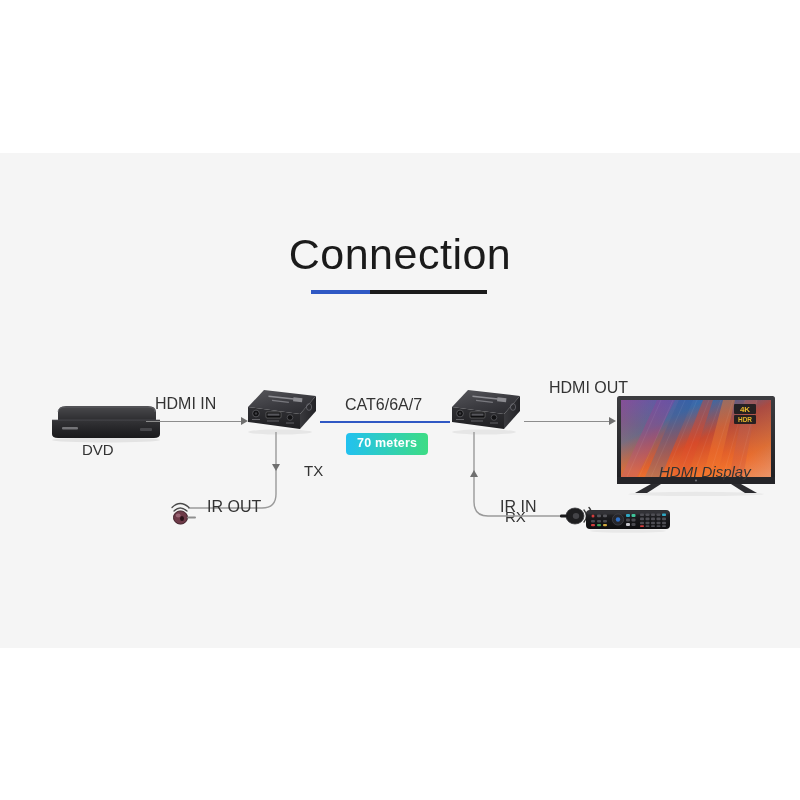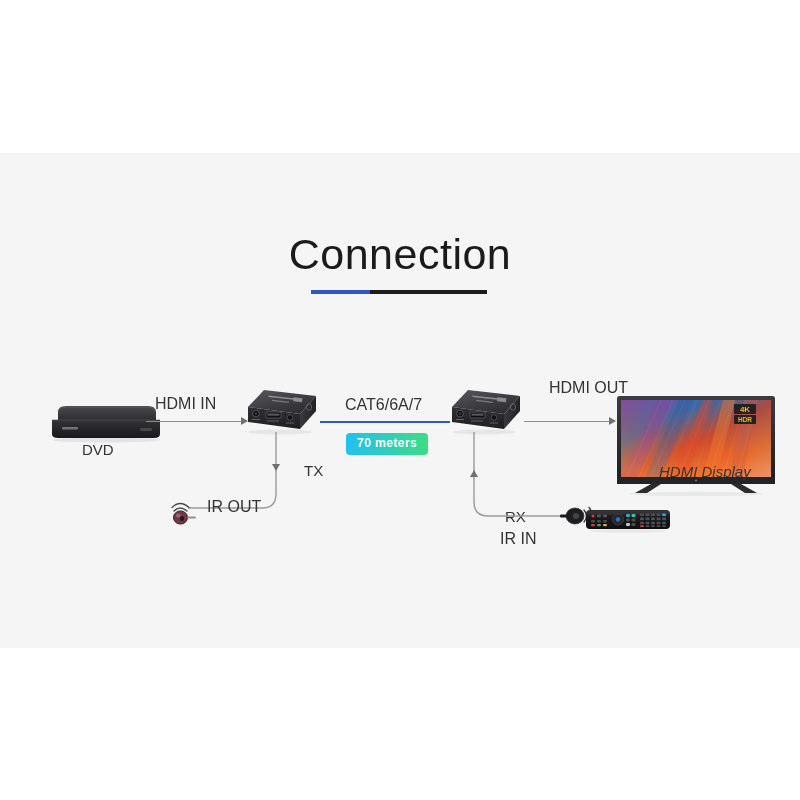--- a/index.html
+++ b/index.html
@@ -340,21 +340,21 @@
 
       <rect x="21" y="20.4" width="9" height="2.2" rx="1" fill="#8f8f8f"></rect>
     </svg>
   </div>
   <div class="lbl lbl-flow" style="left:207px; top:498px;text-align:right;">IR OUT</div>
 
   <svg style="position:absolute; left:468px; top:432px;" width="110" height="95">
     <path d="M6,0 L6,70 Q6,84 20,84 L100,84" fill="none" stroke="#9a9a9a" stroke-width="1.4"></path>
   </svg>
   <div class="arrow-u" style="left:470px; top:470px;"></div>
-  <div class="lbl lbl-flow" style="left:500px; top:498px;margin-top:32px;">IR IN</div>
+  <div class="lbl lbl-flow" style="left:500px; top:498px;">IR IN</div>
 
   <div class="ir-node" style="left:560px; top:505px;">
     <svg width="26" height="24" viewBox="0 0 26 24">
       <ellipse cx="15" cy="11" rx="9" ry="8" fill="#1e1e20"></ellipse>
       <ellipse cx="15" cy="11" rx="9" ry="8" fill="none" stroke="#3c3c40" stroke-width="0.8"></ellipse>
       <ellipse cx="16" cy="11" rx="3.2" ry="3" fill="#434347"></ellipse>
       <rect x="0" y="9.4" width="8" height="3.2" rx="1.4" fill="#1a1a1c"></rect>
     </svg>
   </div>
 

